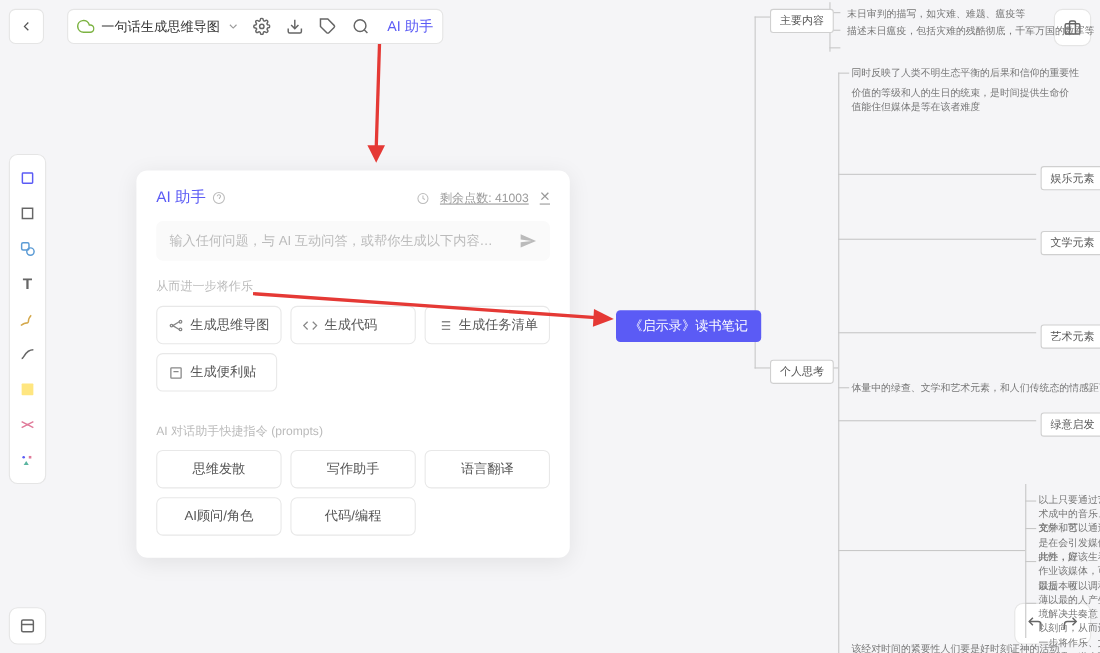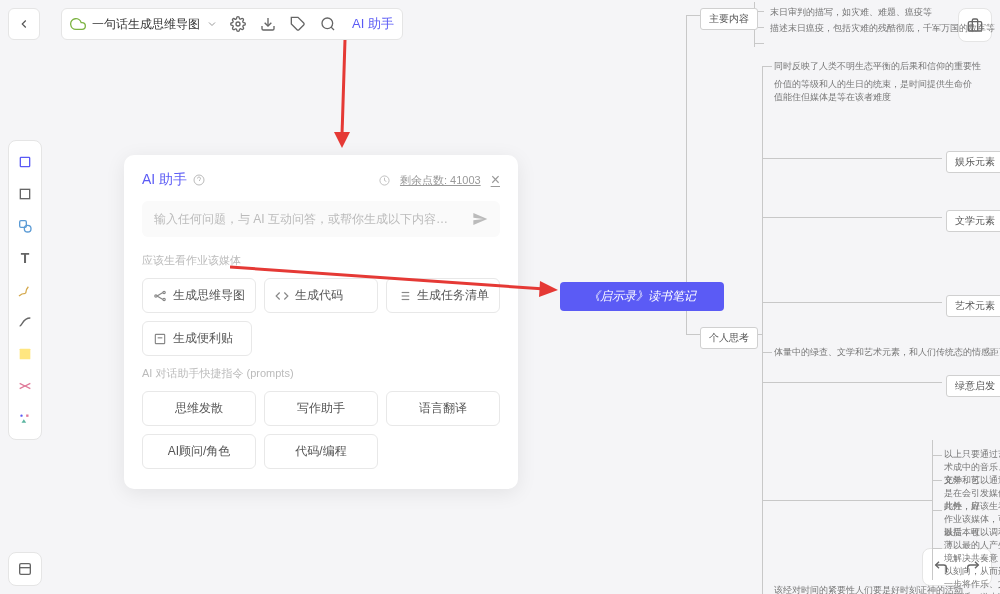--- a/index.html
+++ b/index.html
@@ -41,21 +41,21 @@
 .send-btn { cursor: pointer; color: #bbb; font-size: 16px; }
 .section-label { font-size: 11px; color: #bbb; margin-bottom: 10px; }
 .chip-row { display: flex; gap: 8px; margin-bottom: 8px; }
 .chip { flex: 1; border: 1px solid #e8e8e8; border-radius: 6px; padding: 8px 10px; font-size: 12px; color: #555; cursor: pointer; display: flex; align-items: center; gap: 6px; }
 .chip.single { flex: 0 0 auto; min-width: 110px; }
 .prompt-grid { display: grid; grid-template-columns: repeat(3, 1fr); gap: 8px; }
 .prompt-chip { border: 1px solid #e8e8e8; border-radius: 6px; padding: 8px 10px; font-size: 12px; color: #555; text-align: center; cursor: pointer; }
 
 
 .mindmap { position: absolute; left: 560px; top: 0; width: 440px; height: 594px; }
-.center-node { position: absolute; left: 0px; top: 282px; background: #5b5bf5; color: #fff; font-size: 12px; padding: 6px 28px; border-radius: 4px; white-space: nowrap; font-style: italic; }
+.center-node { position: absolute; left: 0px; top: 282px; background: #5b5bf5; color: #fff; font-size: 12px; padding: 6px 12px; border-radius: 4px; white-space: nowrap; }
 .node-box { position: absolute; background: #fff; border: 1px solid #d0d0d0; border-radius: 3px; font-size: 10px; color: #555; padding: 3px 8px; white-space: nowrap; }
 .node-text { position: absolute; font-size: 9px; color: #777; white-space: nowrap; }
 .mm-line { position: absolute; background: #c8c8c8; }
 
 
 .red-arrow { position: absolute; pointer-events: none; }
 
 svg { display: block; }
 </style>
 </head>
@@ -212,21 +212,21 @@
     </div>
   </div>
   <div class="ai-input-row">
     <input class="ai-input" placeholder="输入任何问题，与 AI 互动问答，或帮你生成以下内容…" style="">
     <span class="send-btn">
       <svg width="16" height="16" viewBox="0 0 24 24" fill="#bbb">
           <path d="M2 21l21-9L2 3v7l15 2-15 2z"></path>
         </svg>
     </span>
   </div>
-  <div class="section-label">应该生看作业该媒体</div>
+  <div class="section-label">从而进一步将作乐</div>
   <div class="chip-row">
     <div class="chip">
         <svg width="14" height="14" viewBox="0 0 24 24" fill="none" stroke="#888" stroke-width="2">
           <circle cx="5" cy="12" r="2"></circle>
           <circle cx="19" cy="6" r="2"></circle>
           <circle cx="19" cy="18" r="2"></circle>
           <line x1="7" y1="12" x2="17" y2="6"></line>
           <line x1="7" y1="12" x2="17" y2="18"></line>
         </svg>
         <span>生成思维导图</span>
@@ -252,21 +252,21 @@
   </div>
   <div class="chip-row">
     <div class="chip single">
         <svg width="14" height="14" viewBox="0 0 24 24" fill="none" stroke="#888" stroke-width="2">
           <rect x="4" y="4" width="16" height="16" rx="1"></rect>
           <line x1="8" y1="10" x2="16" y2="10"></line>
         </svg>
         <span>生成便利贴</span>
       </div>
   </div>
-  <div class="section-label" style="margin-top:10px">AI 对话助手快捷指令 (prompts)</div>
+  <div class="section-label" style="margin-top:28px">AI 对话助手快捷指令 (prompts)</div>
   <div class="prompt-grid">
     <div class="prompt-chip">思维发散</div>
     <div class="prompt-chip">写作助手</div>
     <div class="prompt-chip">语言翻译</div>
     <div class="prompt-chip">AI顾问/角色</div>
     <div class="prompt-chip">代码/编程</div>
   </div>
 </div>
 
 <div class="mindmap">

